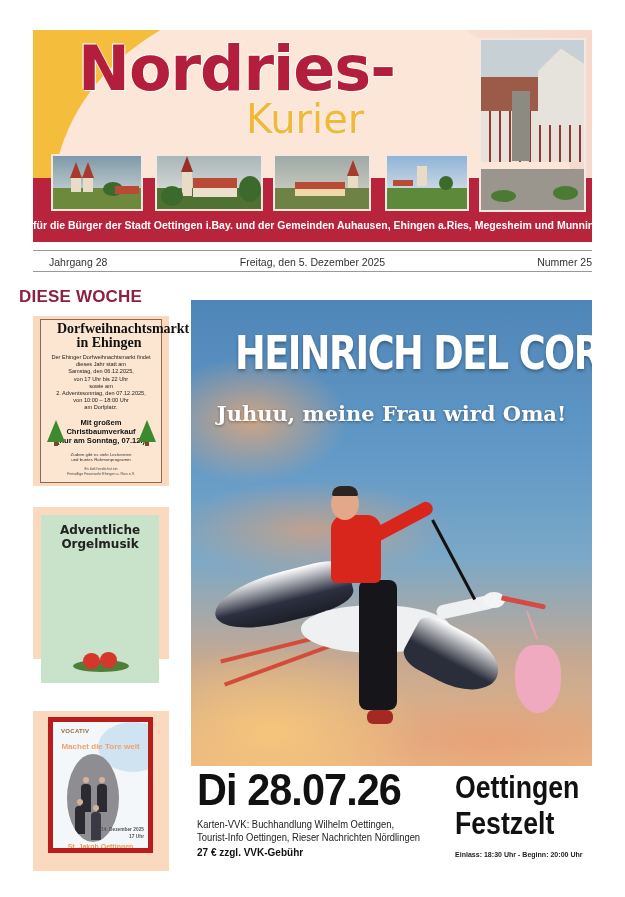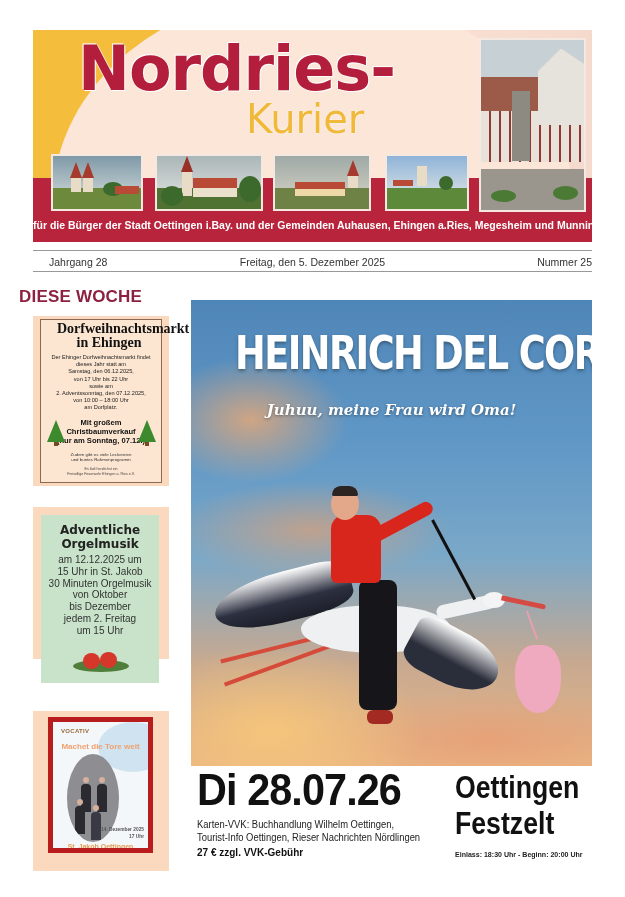--- a/index.html
+++ b/index.html
@@ -74,21 +74,21 @@
 
   
   .poster { position: absolute; left: 191px; top: 300px; width: 401px; height: 466px; overflow: hidden;
     background:
       radial-gradient(ellipse 140px 90px at 60px 120px, rgba(245,170,110,0.75), transparent 70%),
       radial-gradient(ellipse 200px 70px at 120px 230px, rgba(240,160,105,0.6), transparent 70%),
       radial-gradient(ellipse 220px 120px at 80px 430px, rgba(250,200,120,0.85), transparent 70%),
       radial-gradient(ellipse 260px 70px at 300px 440px, rgba(235,150,110,0.6), transparent 70%),
       linear-gradient(180deg, #4f86b8 0%, #5f97c6 30%, #7aa8c8 55%, #c8a990 78%, #e9b684 100%); }
   .poster .headline { position: absolute; left: 0; width: 100%; top: 25px; text-align: center; font-family: "DejaVu Sans", sans-serif; font-weight: bold; font-size: 47px; color: #ffffff; letter-spacing: -2px; transform: scaleX(0.78); text-shadow: 0 2px 4px rgba(0,0,0,0.35); white-space: nowrap; }
-  .poster .subline { position: absolute; left: 0; width: 100%; top: 101px; text-align: center; font-family: "DejaVu Serif", serif; font-weight: bold; font-style: italic; font-size: 15px; color: #ffffff; text-shadow: 0 1px 3px rgba(0,0,0,0.4); white-space: nowrap; }
+  .poster .subline { position: absolute; left: 0; width: 100%; top: 101px; text-align: center; font-family: "DejaVu Serif", serif; font-weight: bold; font-size: 21px; color: #ffffff; text-shadow: 0 1px 3px rgba(0,0,0,0.4); white-space: nowrap; }
 
   .stork-wing-l { position: absolute; left: 22px; top: 272px; width: 140px; height: 50px; background: linear-gradient(180deg, #ffffff 0%, #2c3040 60%, #1c1f28 100%); border-radius: 70% 30% 40% 60%; transform: rotate(-14deg); }
   .stork-wing-r { position: absolute; left: 215px; top: 330px; width: 95px; height: 55px; background: linear-gradient(180deg, #ffffff 0%, #2a2d3a 60%); border-radius: 30% 60% 70% 30%; transform: rotate(28deg); }
   .stork-body { position: absolute; left: 110px; top: 305px; width: 150px; height: 48px; background: #eef0f2; border-radius: 50%; }
   .stork-neck { position: absolute; left: 245px; top: 300px; width: 60px; height: 14px; background: #eef0f2; border-radius: 8px; transform: rotate(-12deg); }
   .stork-head { position: absolute; left: 292px; top: 292px; width: 22px; height: 16px; background: #f4f4f4; border-radius: 50%; }
   .stork-beak { position: absolute; left: 310px; top: 300px; width: 45px; height: 5px; background: #d64a44; transform: rotate(12deg); border-radius: 0 3px 3px 0; }
   .stork-leg1 { position: absolute; left: 28px; top: 345px; width: 120px; height: 4px; background: #d64a3a; transform: rotate(-14deg); }
   .stork-leg2 { position: absolute; left: 30px; top: 362px; width: 120px; height: 4px; background: #d64a3a; transform: rotate(-20deg); }
   .man-torso { position: absolute; left: 140px; top: 215px; width: 50px; height: 68px; background: #d9261d; border-radius: 14px 14px 6px 6px; }
@@ -208,29 +208,20 @@
       <div>Freiwillige Feuerwehr Ehingen a. Ries e.V.</div>
     </div>
     <div class="xtree" style="left:6px;top:100px;"></div>
     <div class="xtree" style="left:97px;top:100px;"></div>
   </div>
 </div>
 
 <div class="card card2">
   <div class="inner">
     <div class="c-title">Adventliche Orgelmusik</div>
-    <div class="c-body">
-      <div>am 12.12.2025 um</div>
-      <div>15 Uhr in St. Jakob</div>
-      <div>30 Minuten Orgelmusik</div>
-      <div>von Oktober</div>
-      <div>bis Dezember</div>
-      <div>jedem 2. Freitag</div>
-      <div>um 15 Uhr</div>
-    </div>
     <div class="apples">
       <div class="leaf"></div>
       <div class="apple" style="left:10px;top:2px;"></div>
       <div class="apple" style="left:27px;top:1px;"></div>
     </div>
   </div>
 </div>
 
 <div class="card card3">
   <div class="inner">

